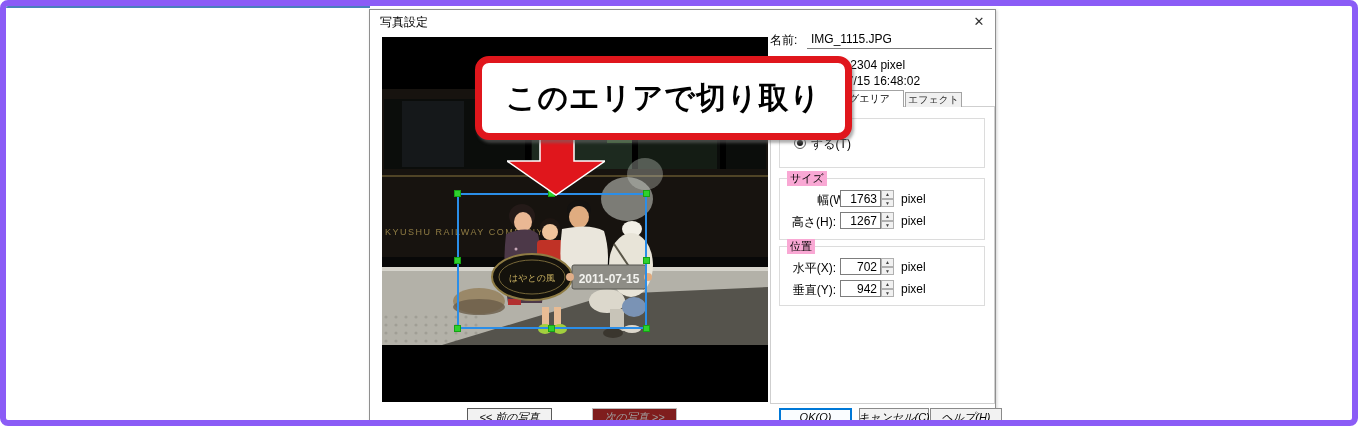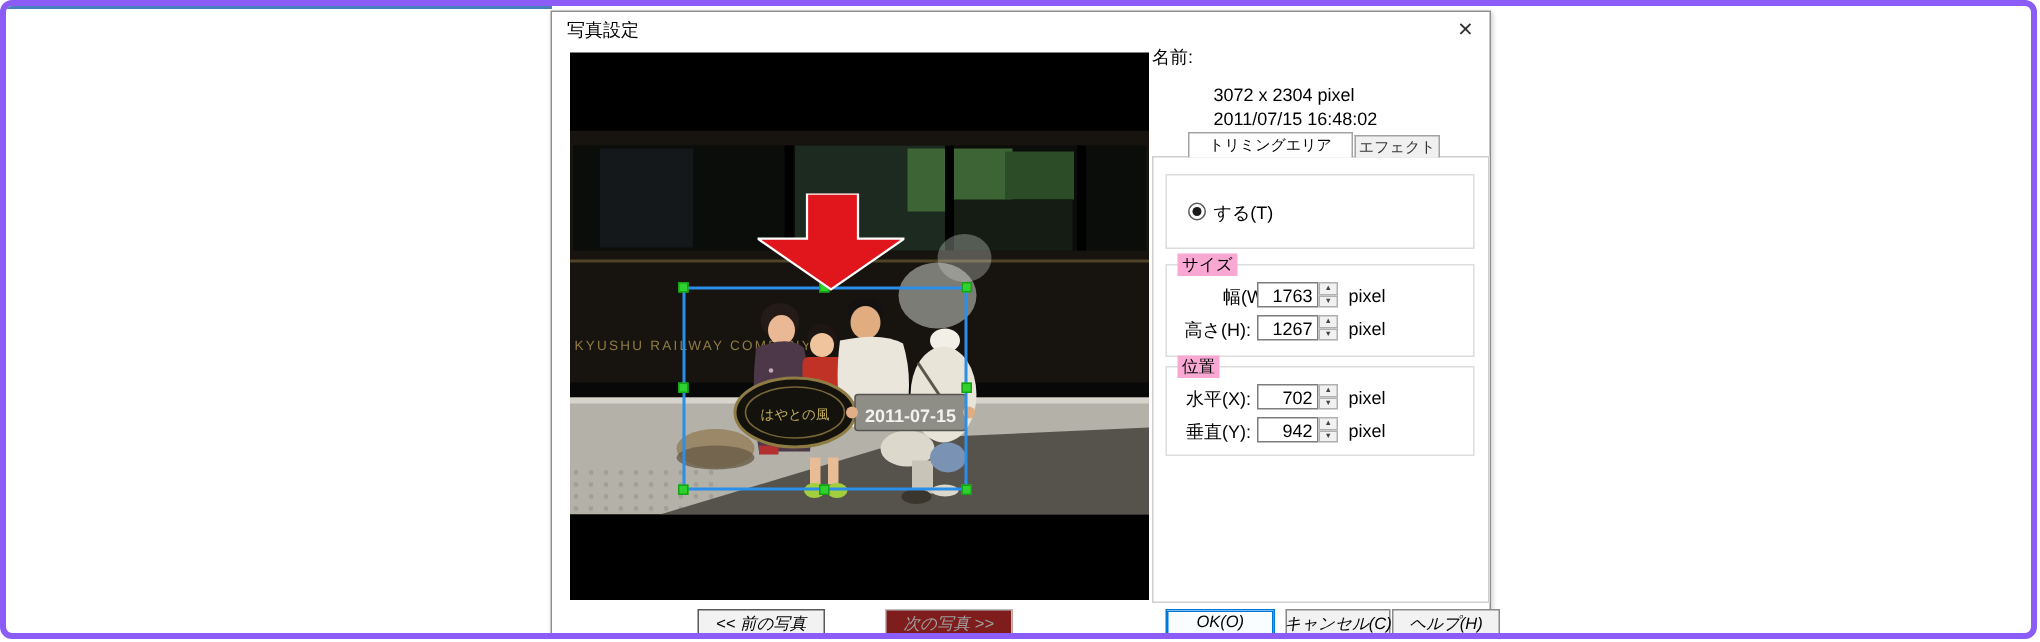--- a/index.html
+++ b/index.html
@@ -1,17 +1,17 @@
 <!DOCTYPE html>
 <html><head>
 <meta charset="utf-8">
 <style>
   * { box-sizing: border-box; margin: 0; padding: 0; }
   html,body { width:1360px; height:428px; background:#fff; font-family:"Liberation Sans", sans-serif; }
-  #stage { position:relative; width:1358px; height:426px; border:4px solid #8b5cf6; border-radius:8px; background:#fff; overflow:hidden; }
+  #stage { position:relative; width:1358px; height:426px; border:6px solid #8b5cf6; border-radius:8px; background:#fff; overflow:hidden; }
   #top-blue-line { position:absolute; left:0; top:0; width:364px; height:2px; background:#4a80bd; }
 
   
   #dialog { position:absolute; left:363px; top:3px; width:627px; height:422px; background:#fff; border:1px solid #8f8f8f; box-shadow:1px 1px 3px rgba(0,0,0,.18); }
   #title { position:absolute; left:10px; top:4px; font-size:12px; color:#000; }
   #close-btn { position:absolute; right:4px; top:2px; width:24px; height:18px; display:flex; align-items:center; justify-content:center; font-size:13px; color:#333; cursor:pointer; }
 
   
   #preview { position:absolute; left:12px; top:27px; width:386px; height:365px; background:#000; overflow:hidden; }
   #photo { position:absolute; left:0; top:52px; width:386px; height:256px; }
@@ -146,25 +146,29 @@
         <div class="handle h-n"></div>
         <div class="handle h-ne"></div>
         <div class="handle h-w"></div>
         <div class="handle h-e"></div>
         <div class="handle h-sw"></div>
         <div class="handle h-s"></div>
         <div class="handle h-se"></div>
       </div>
     </div>
 
+    <div id="callout">
+      <span>このエリアで切り取り</span>
+    </div>
     <svg id="arrow" width="98" height="66" viewBox="0 0 98 66" xmlns="http://www.w3.org/2000/svg">
       <polygon points="33,0 67,0 67,30 98,30 49,64 0,30 33,30" fill="#e0161c" stroke="#ffffff" stroke-width="1.5"></polygon>
     </svg>
 
     <div class="lbl" style="left:400px; top:22px;">名前:</div>
+    <div id="name-value">IMG_1115.JPG</div>
     <div class="lbl" style="left:441px; top:48px;">3072 x 2304 pixel</div>
     <div class="lbl" style="left:441px; top:64px;">2011/07/15 16:48:02</div>
 
     <div id="tab-page"></div>
     <div id="tab-1" class="tab">
       <span>トリミングエリア</span>
     </div>
     <div id="tab-2" class="tab">
       <span>エフェクト</span>
     </div>

